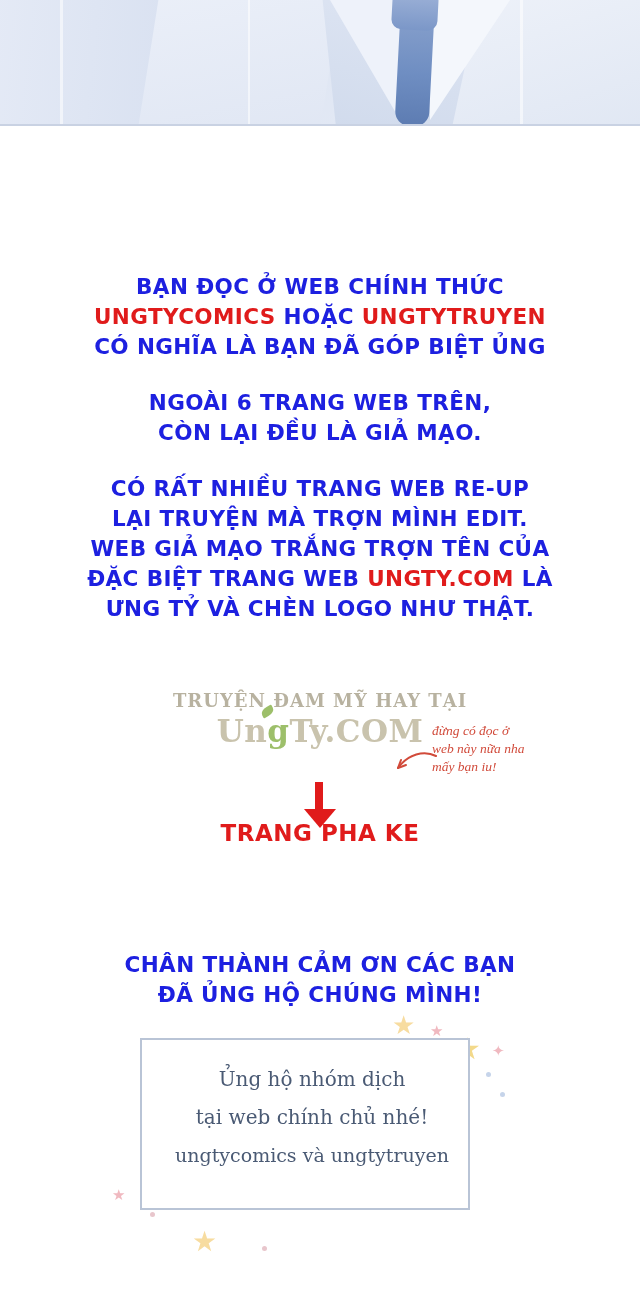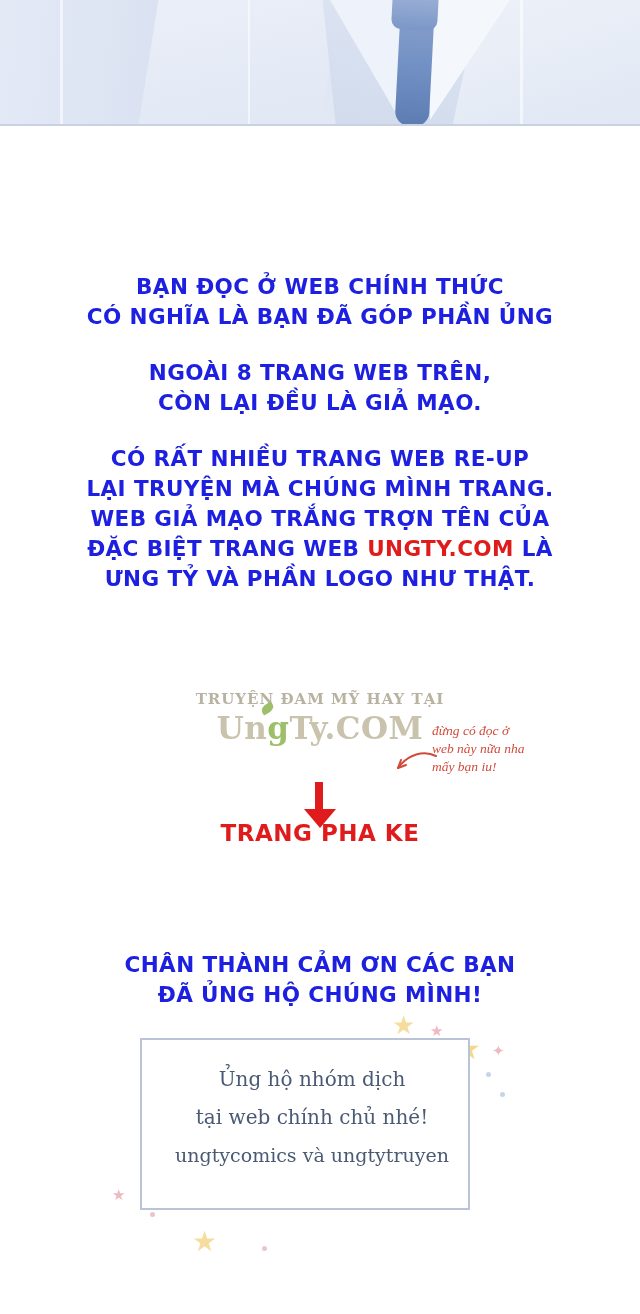--- a/index.html
+++ b/index.html
@@ -121,21 +121,21 @@
   
   .fake-logo-wrap {
     position: absolute;
     left: 0;
     top: 690px;
     width: 640px;
     text-align: center;
   }
   .fake-top-line {
     font-family: "DejaVu Serif", serif;
-    font-size: 15px;
+    font-size: 18px;
     letter-spacing: 1px;
     color: #b8b2a0;
     font-weight: 700;
   }
   .fake-logo {
     font-family: "DejaVu Serif", serif;
     font-size: 31px;
     font-weight: 700;
     letter-spacing: .5px;
     line-height: 36px;
@@ -268,36 +268,39 @@
     <div class="art-tie-knot"></div>
     <div class="art-line" style="left:60px; top:0; width:3px; height:124px;"></div>
     <div class="art-line" style="left:248px; top:0; width:2px; height:124px;"></div>
     <div class="art-line" style="left:520px; top:0; width:3px; height:124px;"></div>
   </div>
   <div class="band-divider"></div>
 
   <div class="announce">
     <div class="blk">
       <div>BẠN ĐỌC Ở WEB CHÍNH THỨC</div>
-      <div>CÓ NGHĨA LÀ BẠN ĐÃ GÓP PHẦN ỦNG</div>
+      <div>
+        <span class="red">UNGTYCOMICS</span><span> HOẶC </span><span class="red">UNGTYTRUYEN</span>
+      </div>
+      <div>CÓ NGHĨA LÀ BẠN ĐÃ GÓP BIỆT ỦNG</div>
     </div>
 
     <div class="blk group2">
-      <div>NGOÀI 8 TRANG WEB TRÊN,</div>
+      <div>NGOÀI 6 TRANG WEB TRÊN,</div>
       <div>CÒN LẠI ĐỀU LÀ GIẢ MẠO.</div>
     </div>
 
     <div class="blk">
       <div>CÓ RẤT NHIỀU TRANG WEB RE-UP</div>
-      <div>LẠI TRUYỆN MÀ CHÚNG MÌNH TRANG.</div>
+      <div>LẠI TRUYỆN MÀ TRỢN MÌNH EDIT.</div>
       <div>WEB GIẢ MẠO TRẮNG TRỢN TÊN CỦA</div>
       <div>
         <span>ĐẶC BIỆT TRANG WEB </span><span class="red">UNGTY.COM</span><span> LÀ</span>
       </div>
-      <div>ƯNG TỶ VÀ PHẦN LOGO NHƯ THẬT.</div>
+      <div>ƯNG TỶ VÀ CHÈN LOGO NHƯ THẬT.</div>
     </div>
   </div>
 
   <div class="fake-logo-wrap">
     <div class="fake-top-line">TRUYỆN ĐAM MỸ HAY TẠI</div>
     <div class="fake-logo">
       <span class="leaf"></span><span>Un</span><span class="g">g</span><span>Ty.COM</span>
     </div>
   </div>
 

